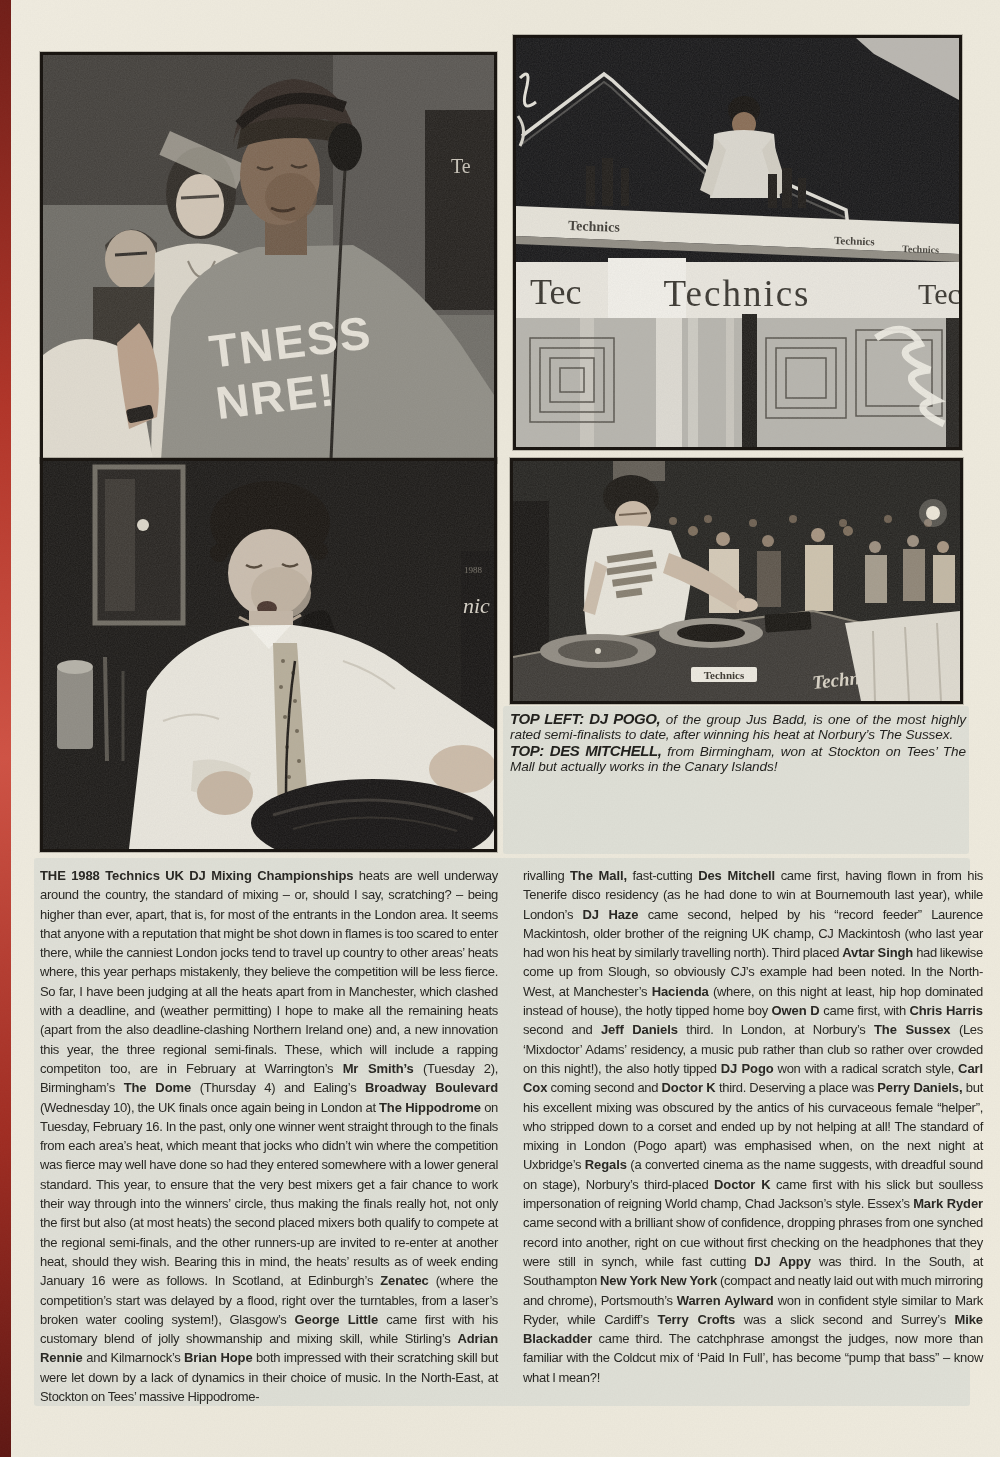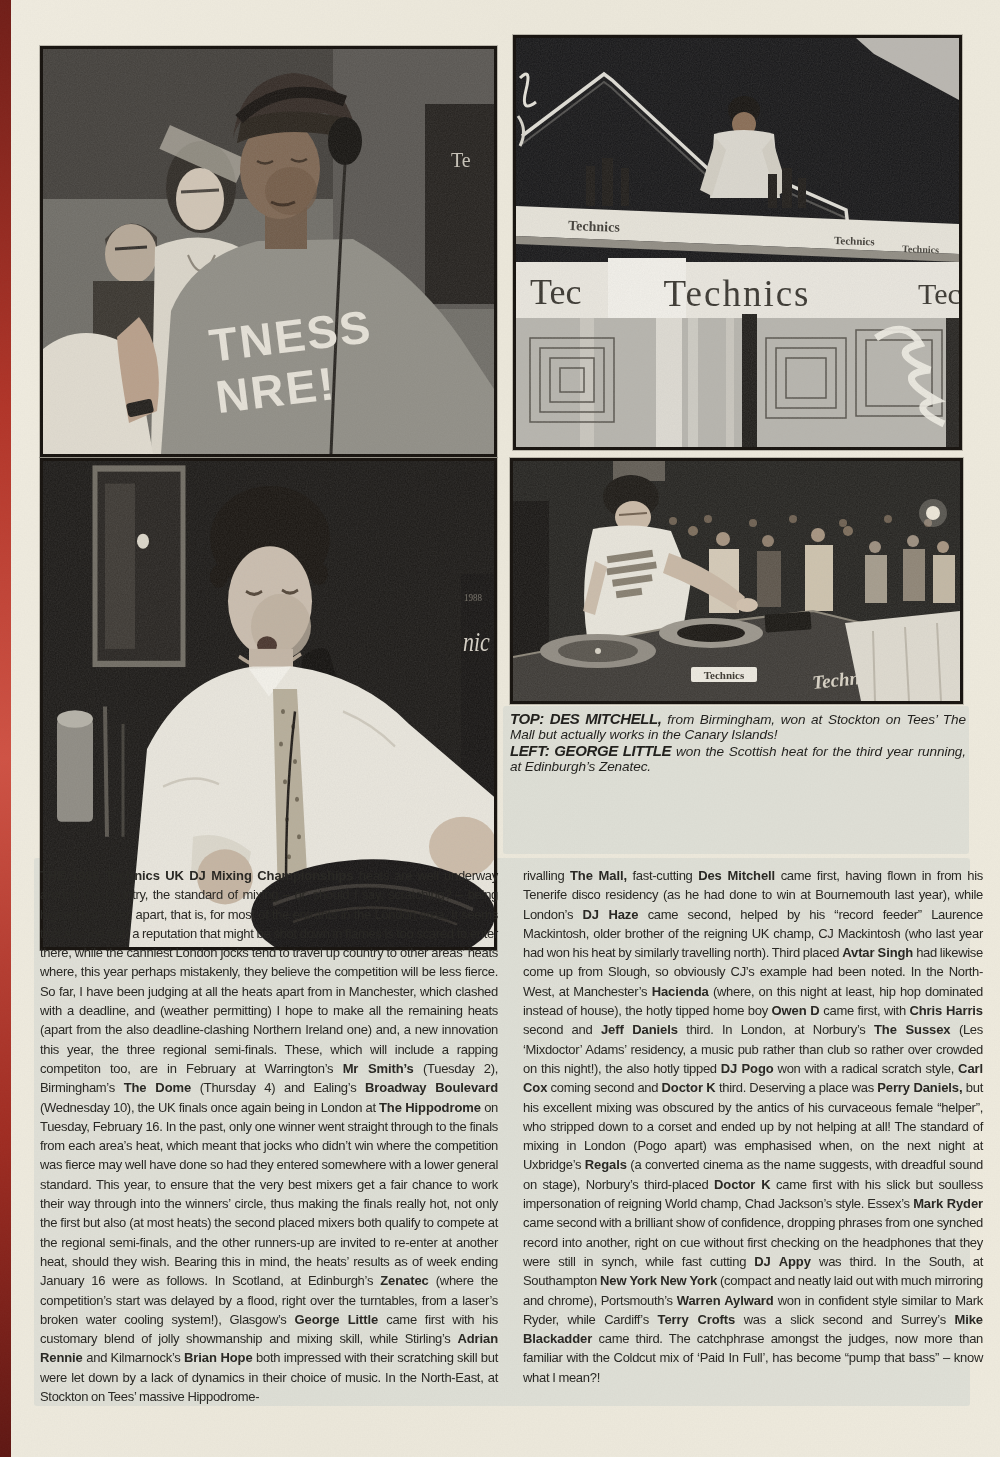--- a/index.html
+++ b/index.html
@@ -16,23 +16,23 @@
     position:absolute; background:rgba(203,210,206,0.45); border-radius:3px;
   }
   #wash-article { left:34px; top:858px; width:936px; height:548px; }
   #wash-captions { left:503px; top:706px; width:466px; height:148px; }
 
   .photo {
     position:absolute; box-sizing:border-box; border:3px solid #17130f;
     background:#4c4a46; box-shadow:0 0 0 1px rgba(40,35,28,.25);
   }
   .photo svg { display:block; width:100%; height:100%; }
-  #photo-top-left    { left:40px;  top:46px;  width:457px; height:411px; }
+  #photo-top-left    { left:40px;  top:52px;  width:457px; height:411px; }
   #photo-top-right   { left:513px; top:35px;  width:449px; height:415px; }
-  #photo-bottom-left { left:40px;  top:458px; width:457px; height:492px; }
+  #photo-bottom-left { left:40px;  top:458px; width:457px; height:394px; }
   #photo-bottom-right{ left:510px; top:458px; width:453px; height:246px; }
 
   .captions {
     position:absolute; left:510px; top:711px; width:456px;
     font-style:italic; color:#1f1e1b; text-align:justify;
   }
   .caption { margin:0; font-size:13.6px; line-height:15.4px; letter-spacing:-0.1px; }
   .caption b { font-size:15px; font-weight:700; letter-spacing:-0.4px; }
 
   .article-col {
@@ -344,22 +344,22 @@
         <polygon points="332,162 447,150 447,240 348,240" fill="#e0dcd1"></polygon>
         <line x1="360" y1="170" x2="362" y2="240" stroke="#bdb8ab" stroke-width="2"></line>
         <line x1="392" y1="166" x2="396" y2="240" stroke="#bdb8ab" stroke-width="2"></line>
         <line x1="424" y1="162" x2="428" y2="240" stroke="#bdb8ab" stroke-width="2"></line>
       </g>
       <rect width="447" height="240" filter="url(#g4)" opacity="0.28"></rect>
     </svg>
   </div>
 
   <div class="captions">
+    <p class="caption"><b>TOP LEFT: DJ POGO,</b><span> of the group Jus Badd, is one of the most highly rated semi-finalists to date, after winning his heat at Norbury’s The Sussex.</span></p>
     <p class="caption"><b>TOP: DES MITCHELL,</b><span> from Birmingham, won at Stockton on Tees’ The Mall but actually works in the Canary Islands!</span></p>
-    <p class="caption"><b>LEFT: GEORGE LITTLE</b><span> won the Scottish heat for the third year running, at Edinburgh’s Zenatec.</span></p>
   </div>
 
   <div class="article-col" id="col1">
     <p><b>THE 1988 Technics UK DJ Mixing Championships</b><span> heats are well underway around the country, the standard of mixing – or, should I say, scratching? – being higher than ever, apart, that is, for most of the entrants in the London area. It seems that anyone with a reputation that might be shot down in flames is too scared to enter there, while the canniest London jocks tend to travel up country to other areas’ heats where, this year perhaps mistakenly, they believe the competition will be less fierce. So far, I have been judging at all the heats apart from in Manchester, which clashed with a deadline, and (weather permitting) I hope to make all the remaining heats (apart from the also deadline-clashing Northern Ireland one) and, a new innovation this year, the three regional semi-finals. These, which will include a rapping competiton too, are in February at Warrington’s </span><b>Mr Smith’s</b><span> (Tuesday 2), Birmingham’s </span><b>The Dome</b><span> (Thursday 4) and Ealing’s </span><b>Broadway Boulevard</b><span> (Wednesday 10), the UK finals once again being in London at </span><b>The Hippodrome</b><span> on Tuesday, February 16. In the past, only one winner went straight through to the finals from each area’s heat, which meant that jocks who didn’t win where the competition was fierce may well have done so had they entered somewhere with a lower general standard. This year, to ensure that the very best mixers get a fair chance to work their way through into the winners’ circle, thus making the finals really hot, not only the first but also (at most heats) the second placed mixers both qualify to compete at the regional semi-finals, and the other runners-up are invited to re-enter at another heat, should they wish. Bearing this in mind, the heats’ results as of week ending January 16 were as follows. In Scotland, at Edinburgh’s </span><b>Zenatec</b><span> (where the competition’s start was delayed by a flood, right over the turntables, from a laser’s broken water cooling system!), Glasgow’s </span><b>George Little</b><span> came first with his customary blend of jolly showmanship and mixing skill, while Stirling’s </span><b>Adrian Rennie</b><span> and Kilmarnock’s </span><b>Brian Hope</b><span> both impressed with their scratching skill but were let down by a lack of dynamics in their choice of music. In the North-East, at Stockton on Tees’ massive Hippodrome-</span></p>
   </div>
   <div class="article-col" id="col2">
     <p><span>rivalling </span><b>The Mall,</b><span> fast-cutting </span><b>Des Mitchell</b><span> came first, having flown in from his Tenerife disco residency (as he had done to win at Bournemouth last year), while London’s </span><b>DJ Haze</b><span> came second, helped by his “record feeder” Laurence Mackintosh, older brother of the reigning UK champ, CJ Mackintosh (who last year had won his heat by similarly travelling north). Third placed </span><b>Avtar Singh</b><span> had likewise come up from Slough, so obviously CJ’s example had been noted. In the North-West, at Manchester’s </span><b>Hacienda</b><span> (where, on this night at least, hip hop dominated instead of house), the hotly tipped home boy </span><b>Owen D</b><span> came first, with </span><b>Chris Harris</b><span> second and </span><b>Jeff Daniels</b><span> third. In London, at Norbury’s </span><b>The Sussex</b><span> (Les ‘Mixdoctor’ Adams’ residency, a music pub rather than club so rather over crowded on this night!), the also hotly tipped </span><b>DJ Pogo</b><span> won with a radical scratch style, </span><b>Carl Cox</b><span> coming second and </span><b>Doctor K</b><span> third. Deserving a place was </span><b>Perry Daniels,</b><span> but his excellent mixing was obscured by the antics of his curvaceous female “helper”, who stripped down to a corset and ended up by not helping at all! The standard of mixing in London (Pogo apart) was emphasised when, on the next night at Uxbridge’s </span><b>Regals</b><span> (a converted cinema as the name suggests, with dreadful sound on stage), Norbury’s third-placed </span><b>Doctor K</b><span> came first with his slick but soulless impersonation of reigning World champ, Chad Jackson’s style. Essex’s </span><b>Mark Ryder</b><span> came second with a brilliant show of confidence, dropping phrases from one synched record into another, right on cue without first checking on the headphones that they were still in synch, while fast cutting </span><b>DJ Appy</b><span> was third. In the South, at Southampton </span><b>New York New York</b><span> (compact and neatly laid out with much mirroring and chrome), Portsmouth’s </span><b>Warren Aylward</b><span> won in confident style similar to Mark Ryder, while Cardiff’s </span><b>Terry Crofts</b><span> was a slick second and Surrey’s </span><b>Mike Blackadder</b><span> came third. The catchphrase amongst the judges, now more than familiar with the Coldcut mix of ‘Paid In Full’, has become “pump that bass” – know what I mean?!</span></p>
   </div>
 
   <div class="footer"><span>JOCKS</span> <span>25</span></div>

